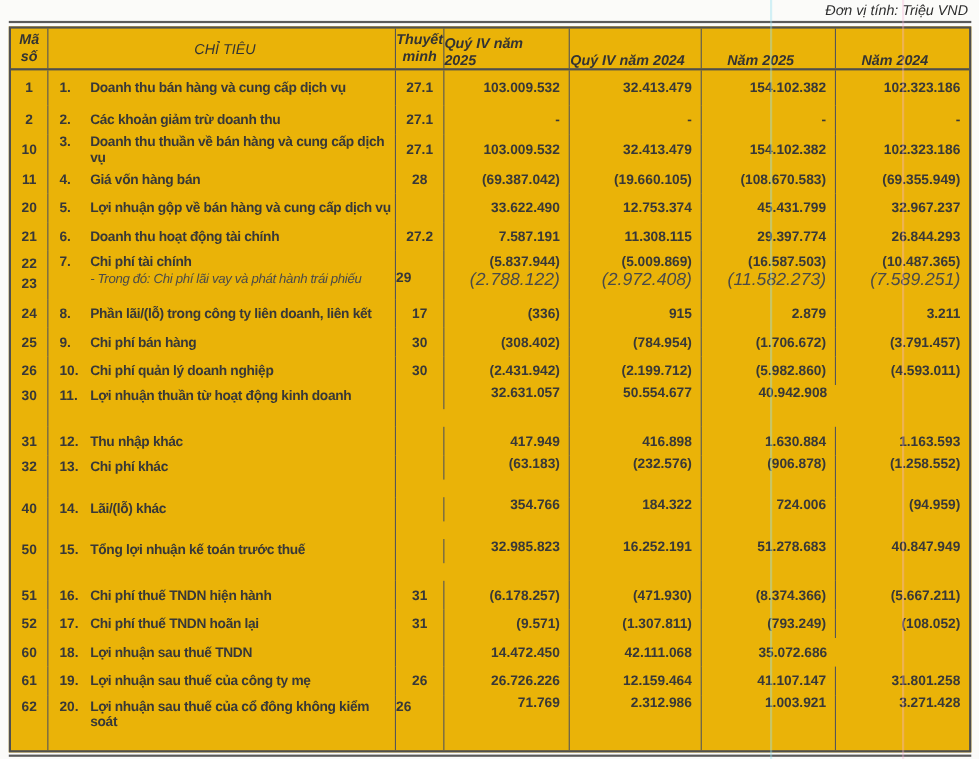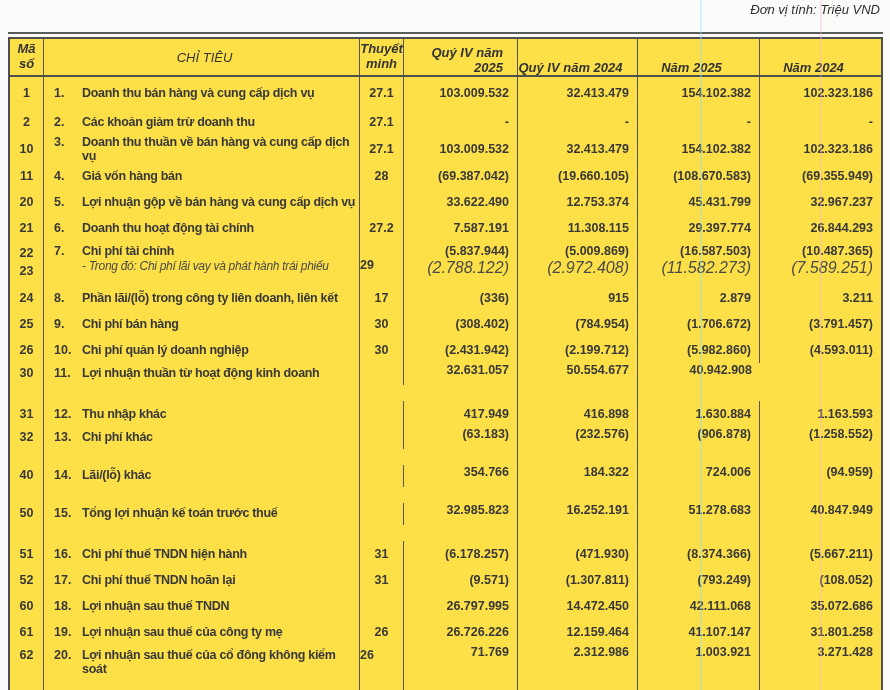--- a/index.html
+++ b/index.html
@@ -7,44 +7,44 @@
   body{
     font-family:"Liberation Sans",sans-serif;
     background:#fbfbf9;
     color:#383838;
     position:relative;
   }
   .page{position:relative;width:890px;height:690px}
   .unit-row{
     text-align:right;
     padding:2px 10px 0 0;
-    height:31px;
+    height:18px;
     font-style:italic;
     font-size:13px;
     color:#2e2e2e;
   }
   .top-rule{margin:1px 7px 3px 8px;border-top:2px solid #5a5a5a}
   .fin-table{
     margin:0 7px 0 8px;
     border:2px solid #4f4f4f;
-    background:#fde047;
+    background:#eab308;
   }
   .row{
     display:grid;
     grid-template-columns:34px 316px 44px 114px 120px 122px 1fr;
   }
   .cell{border-right:1px solid #565656;min-width:0}
   .row .cell:last-child{border-right:none}
 
   
   .row.header{min-height:38px;border-bottom:2px solid #4f4f4f;font-style:italic;font-size:13px;color:#333}
   .row.header .cell{display:flex;align-items:center}
   .row.header .code,.row.header .note{justify-content:center;text-align:center;line-height:1.15}
   .row.header .item{padding-left:8px}
-  .row.header .v{justify-content:flex-end;padding-right:14px;text-align:right}
+  .row.header .v{justify-content:flex-end;padding-right:14px;}
 
   
   .row.body{min-height:26px;font-size:12.5px}
   .cell.code{display:flex;flex-direction:column;align-items:center;justify-content:center;font-weight:bold}
   .cell.item{padding-left:10px;padding-right:2px;display:flex;flex-direction:column;justify-content:center}
   .lbl-line{display:flex;align-items:baseline}
   .num{flex:0 0 28px;width:28px;font-weight:bold}
   .lbl{font-weight:bold;letter-spacing:-0.3px}
   .sub-line{padding-left:28px;font-style:italic;font-size:12px;color:#4a4a4a;letter-spacing:-0.3px;margin-top:1px}
   .cell.note{display:flex;align-items:center;justify-content:center;font-weight:bold}
@@ -549,23 +549,20 @@
             <span>60</span>
           </div>
           <div class="cell item">
             <div class="lbl-line">
               <span class="num">18.</span>
               <span class="lbl">Lợi nhuận sau thuế TNDN</span>
             </div>
           </div>
           <div class="cell note"></div>
           <div class="cell v">
-            <span class="val">26.797.995</span>
-          </div>
-          <div class="cell v">
             <span class="val">14.472.450</span>
           </div>
           <div class="cell v">
             <span class="val">42.111.068</span>
           </div>
           <div class="cell v">
             <span class="val">35.072.686</span>
           </div>
         </div>
         <div class="row body ">

